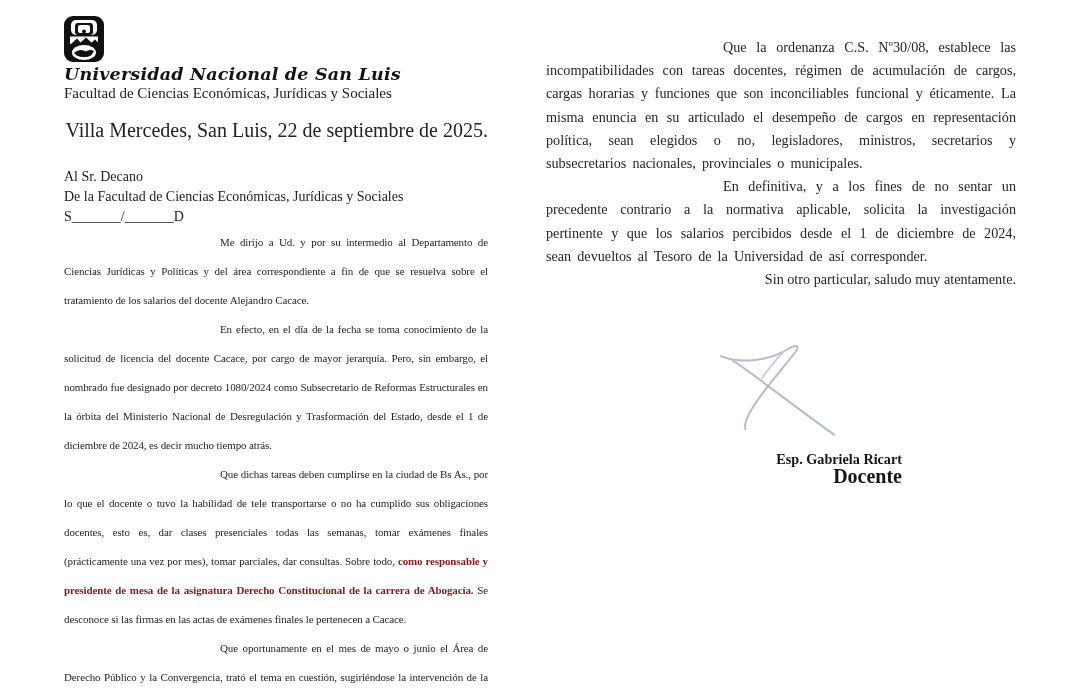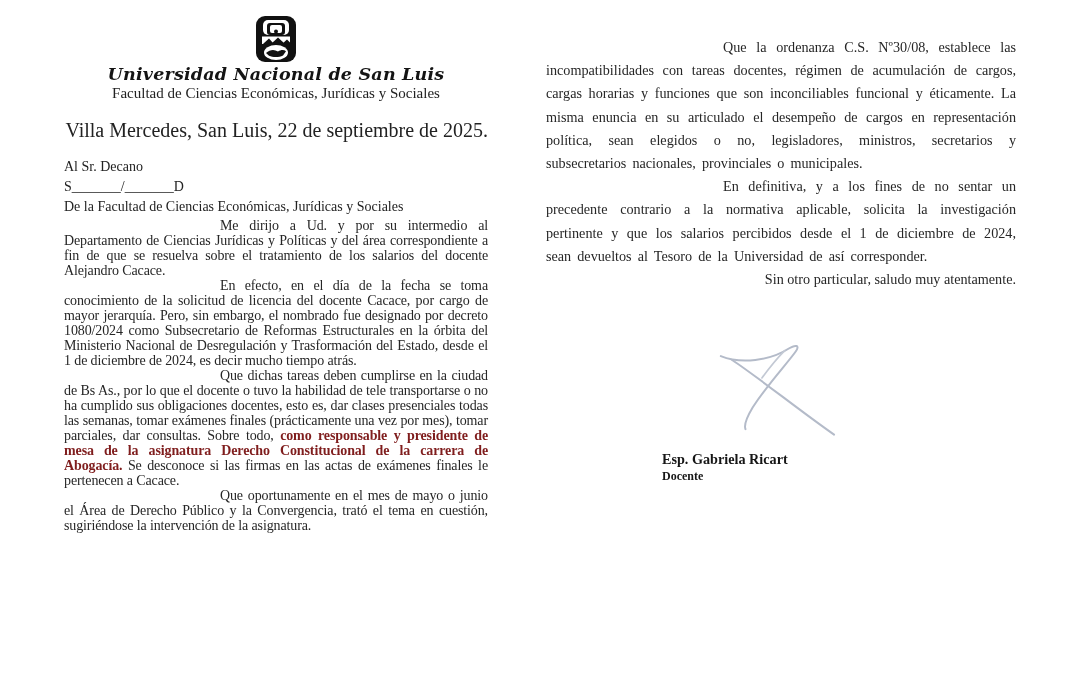--- a/index.html
+++ b/index.html
@@ -14,55 +14,55 @@
     width:1080px; height:694px;
     background:#ffffff;
     color:#2a2a2a;
   }
   .col-left {
     position:absolute; left:64px; top:16px; width:424px;
   }
   .col-right {
     position:absolute; left:546px; top:36px; width:470px; height:660px;
   }
-  .letterhead { text-align:center; }
+  .letterhead { }
   .logo-wrap { display:block; height:48px; }
   .university-name {
     font-family:"DejaVu Serif", serif;
     font-style:italic; font-weight:bold;
     font-size:17.5px; line-height:21px;
     letter-spacing:0.2px; color:#141414;
   }
   .faculty-name { font-size:15px; line-height:17px; color:#222222; }
   .dateline { text-align:right; margin-top:17px; font-size:20px; color:#222222; }
-  .recipient { margin-top:15px; font-size:14px; line-height:20px; color:#222222; }
+  .recipient { margin-top:25px; font-size:14px; line-height:20px; color:#222222; }
   .salutation { margin-top:37px; font-size:14px; color:#222222; }
   .para {
-    margin:0; font-size:14px; line-height:15px;
+    margin:0; font-size:11px; line-height:29px;
     text-align:justify; text-indent:156px;
     letter-spacing:-0.12px; color:#262626;
   }
   .para.first { margin-top:1px; }
   .para b { color:#7f1d1d; }
   .para-r {
     margin:0; font-size:14.2px; line-height:23.2px;
     text-align:justify; text-indent:177px;
     word-spacing:2.5px; color:#262626;
   }
   .closing {
     margin:0; font-size:14.2px; line-height:23.2px;
     text-indent:165px; color:#262626;text-align:right;
   }
   .sig-block {
     position:absolute; left:116px; top:300px; width:240px;
-    text-align:left;
+    text-align:right;
   }
   .scribble { display:block; margin:0 auto; }
   .sig-name { font-weight:bold; font-size:14.2px; line-height:17px; margin-top:10px; color:#161616; }
-  .sig-title { font-weight:bold; font-size:12px; line-height:17px; color:#161616; }
+  .sig-title { font-weight:bold; font-size:20px; line-height:17px; color:#161616; }
 </style>
 </head>
 <body>
 
 <div class="page">
 
   <div class="col-left">
 
     <div class="letterhead">
       <span class="logo-wrap">
@@ -81,22 +81,22 @@
         </svg>
       </span>
       <div class="university-name">Universidad Nacional de San Luis</div>
       <div class="faculty-name">Facultad de Ciencias Económicas, Jurídicas y Sociales</div>
     </div>
 
     <div class="dateline">Villa Mercedes, San Luis, 22 de septiembre de 2025.</div>
 
     <div class="recipient">
       <div>Al Sr. Decano</div>
+      <div>De la Facultad de Ciencias Económicas, Jurídicas y Sociales</div>
       <div>S_______/_______D</div>
-      <div>De la Facultad de Ciencias Económicas, Jurídicas y Sociales</div>
     </div>
 
 
     <p class="para first">Me dirijo a Ud. y por su intermedio al Departamento de Ciencias Jurídicas y Políticas y del área correspondiente a fin de que se resuelva sobre el tratamiento de los salarios del docente Alejandro Cacace.</p>
     <p class="para">En efecto, en el día de la fecha se toma conocimiento de la solicitud de licencia del docente Cacace, por cargo de mayor jerarquía. Pero, sin embargo, el nombrado fue designado por decreto 1080/2024 como Subsecretario de Reformas Estructurales en la órbita del Ministerio Nacional de Desregulación y Trasformación del Estado, desde el 1 de diciembre de 2024, es decir mucho tiempo atrás.</p>
     <p class="para"><span>Que dichas tareas deben cumplirse en la ciudad de Bs As., por lo que el docente o tuvo la habilidad de tele transportarse o no ha cumplido sus obligaciones docentes, esto es, dar clases presenciales todas las semanas, tomar exámenes finales (prácticamente una vez por mes), tomar parciales, dar consultas. Sobre todo, </span><b>como responsable y presidente de mesa de la asignatura Derecho Constitucional de la carrera de Abogacía.</b><span> Se desconoce si las firmas en las actas de exámenes finales le pertenecen a Cacace.</span></p>
     <p class="para">Que oportunamente en el mes de mayo o junio el Área de Derecho Público y la Convergencia, trató el tema en cuestión, sugiriéndose la intervención de la asignatura.</p>
   </div>
 
   <div class="col-right">

